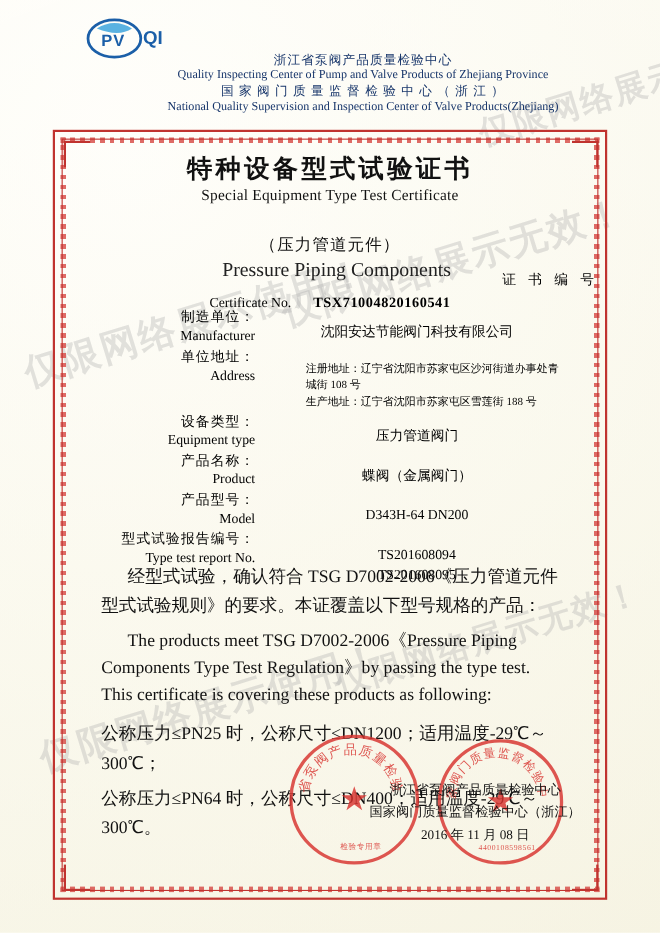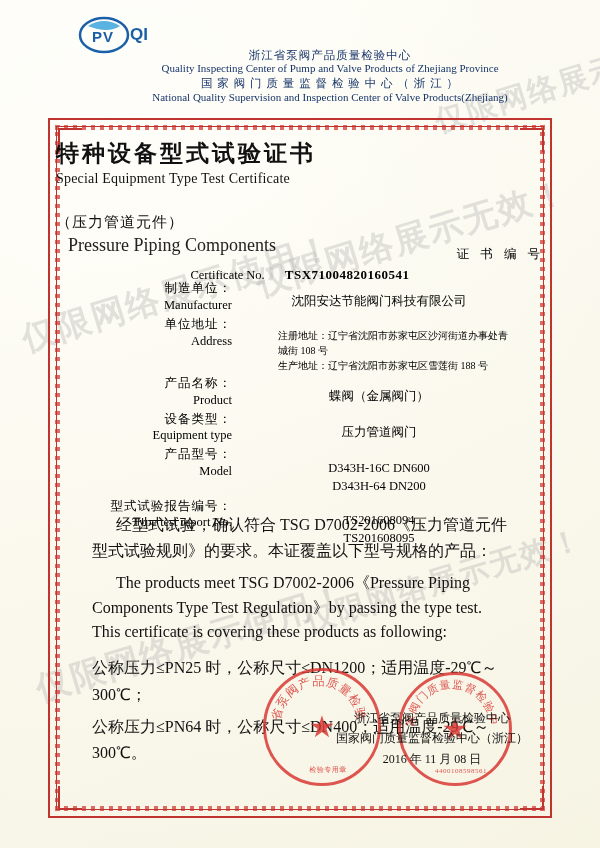--- a/index.html
+++ b/index.html
@@ -103,21 +103,21 @@
   .corner.tr { left: 520px; top: 128px; border-left: none; border-bottom: none; }
   .corner.bl { left: 58px; top: 786px; border-right: none; border-top: none; }
   .corner.br { left: 520px; top: 786px; border-left: none; border-top: none; }
 
   
   .titles {
     position: absolute;
     left: 56px;
     top: 138px;
     width: 488px;
-    text-align: left;
+    text-align: center;
     color: #111;
   }
   .title-cn {
     font-size: 23px;
     font-weight: bold;
     letter-spacing: 3px;
     line-height: 1.35;
   }
   .title-en {
     font-size: 14px;
@@ -361,41 +361,40 @@
         <span class="en">Address</span>
       </div>
       <div class="f-value addr">
         <span class="small">注册地址：辽宁省沈阳市苏家屯区沙河街道办事处青城街 108 号</span>
         <span class="small">生产地址：辽宁省沈阳市苏家屯区雪莲街 188 号</span>
       </div>
     </div>
 
     <div class="field-row">
       <div class="f-label">
+        <span class="cn">设备类型：</span>
+        <span class="en">Equipment type</span>
+      </div>
+      <div class="f-value center">压力管道阀门</div>
+    </div>
+
+    <div class="field-row">
+      <div class="f-label">
         <span class="cn">产品名称：</span>
         <span class="en">Product</span>
       </div>
       <div class="f-value center">蝶阀（金属阀门）</div>
     </div>
 
     <div class="field-row">
       <div class="f-label">
-        <span class="cn">设备类型：</span>
-        <span class="en">Equipment type</span>
-      </div>
-      <div class="f-value center">压力管道阀门</div>
-    </div>
-
-    <div class="field-row">
-      <div class="f-label">
         <span class="cn">产品型号：</span>
         <span class="en">Model</span>
       </div>
       <div class="f-value center">
-        <span class="line">D343H-16C  DN600</span>
         <span class="line">D343H-64   DN200</span>
       </div>
     </div>
 
     <div class="field-row">
       <div class="f-label">
         <span class="cn">型式试验报告编号：</span>
         <span class="en">Type test report No.</span>
       </div>
       <div class="f-value center">

